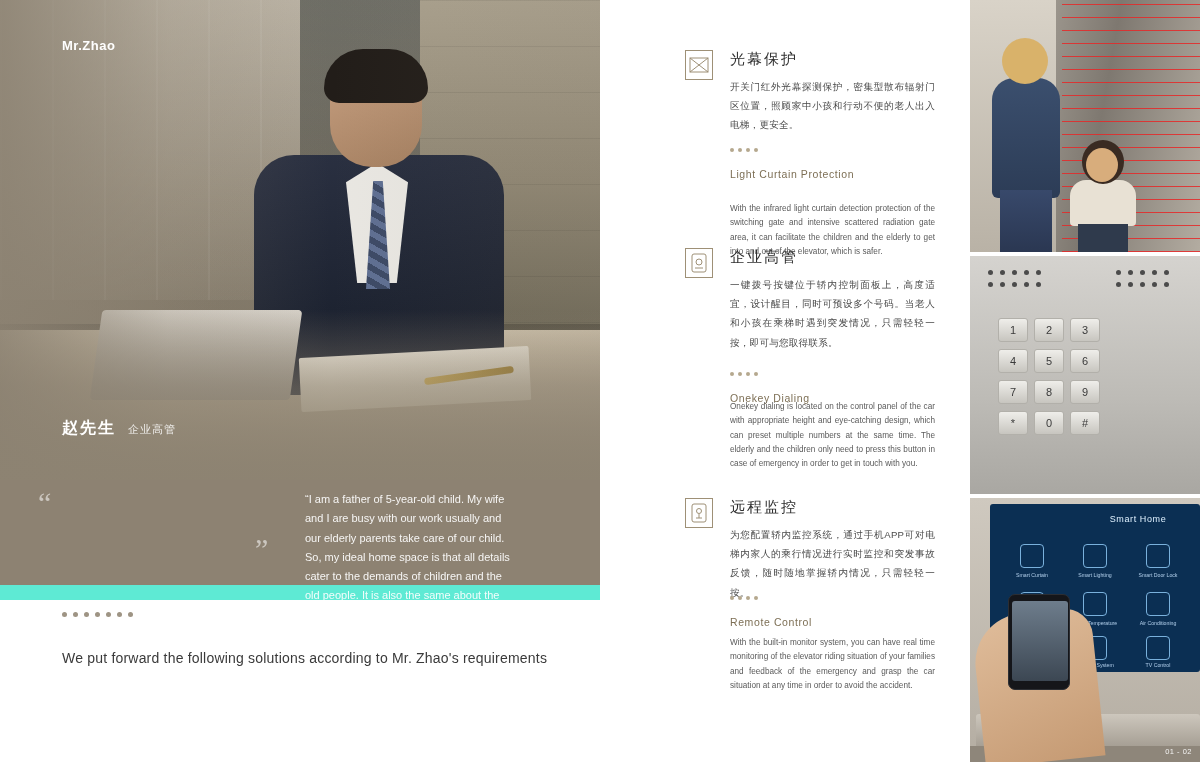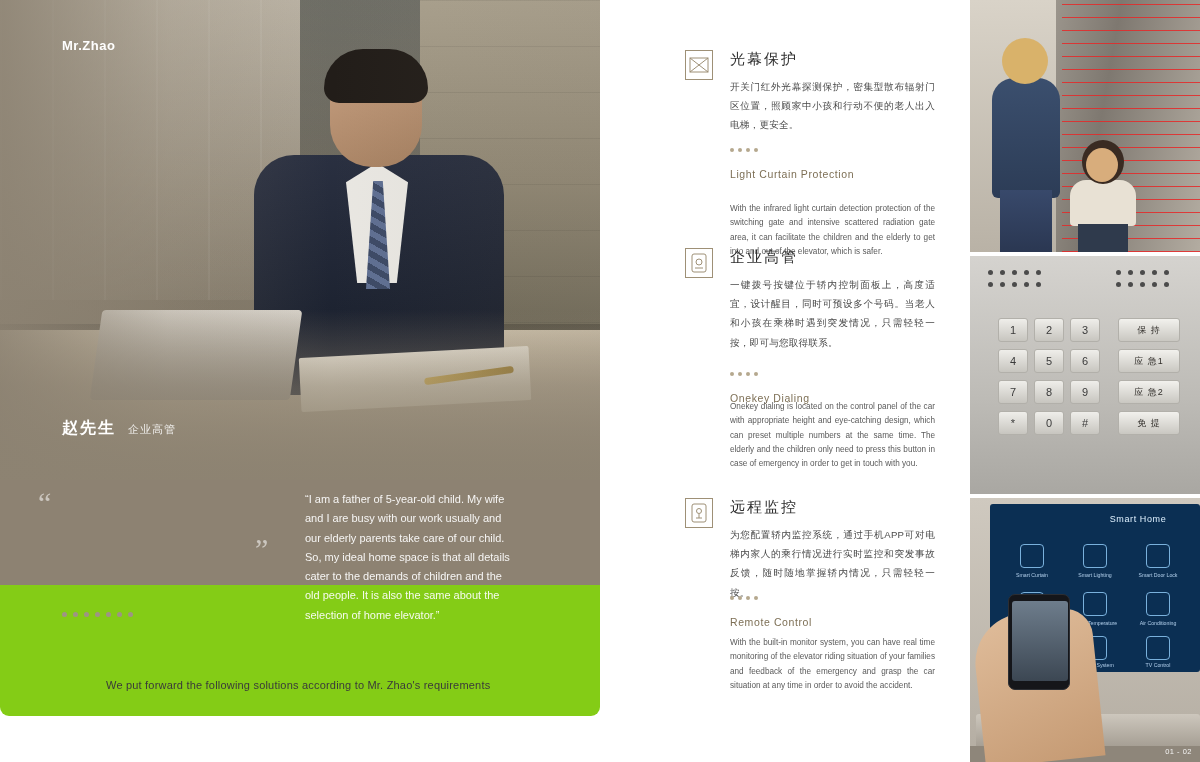--- a/index.html
+++ b/index.html
@@ -11,23 +11,22 @@
   }
   .page {
     position: relative;
     width: 1200px; height: 762px;
     background: #fff;
   }
 
   
   .left-col {
     position: absolute; left: 0; top: 0;
-    width: 600px; height: 716px;
-    background: #84cc16;
-    border-radius: 9px;
+    width: 600px; height: 600px;
+    background: #5eead4;
   }
   .hero {
     position: relative;
     width: 600px; height: 480px;
     overflow: hidden;
     background: #8d8274;
   }
   
   .hero-bg {
     position: absolute; inset: 0;
@@ -161,22 +160,22 @@
   }
   .dots-row i {
     display: block; width: 5px; height: 5px; border-radius: 50%;
     background: #9e9484;
   }
   .solution-cn {
     position: absolute; left: 62px; top: 655px;
     color: #3a3a3a; font-size: 13px; letter-spacing: 1px;
   }
   .solution-en {
-    position: absolute; left: 62px; top: 679px;
-    color: #3a3a3a; font-size: 11px; letter-spacing: .2px; margin-left: 44px;
+    position: absolute; left: 62px; top: 650px;
+    color: #3a3a3a; font-size: 14px; letter-spacing: .2px;
   }
 
   
   .mid-col {
     position: absolute; left: 600px; top: 0;
     width: 370px; height: 762px; background: #fff;
   }
   .feature { position: absolute; left: 0; width: 370px; }
   .feature .ficon {
     position: absolute; left: 85px; top: 0;
@@ -467,26 +466,20 @@
           <div class="k">7</div>
           <div class="k">8</div>
           <div class="k">9</div>
         </div>
         <div class="row">
           <div class="k">*</div>
           <div class="k">0</div>
           <div class="k">#</div>
         </div>
       </div>
-      <div class="i2-side">
-        <div class="sk">保 持</div>
-        <div class="sk">应 急1</div>
-        <div class="sk">应 急2</div>
-        <div class="sk">免 提</div>
-      </div>
     </div>
 
     <div class="rimg img3">
       <div class="i3-screen">
         <div class="i3-title">Smart Home</div>
         <div class="i3-ico" style="left:30px; top:40px;"></div>
         <div class="i3-lbl" style="left:12px; top:68px;">Smart Curtain</div>
         <div class="i3-ico" style="left:93px; top:40px;"></div>
         <div class="i3-lbl" style="left:75px; top:68px;">Smart Lighting</div>
         <div class="i3-ico" style="left:156px; top:40px;"></div>

